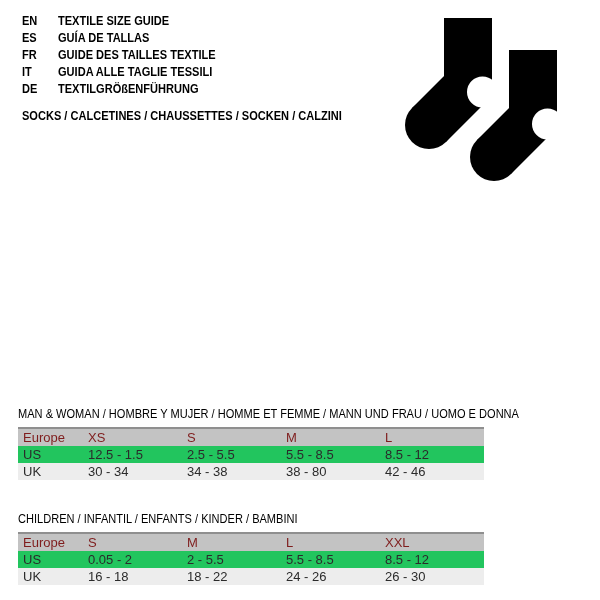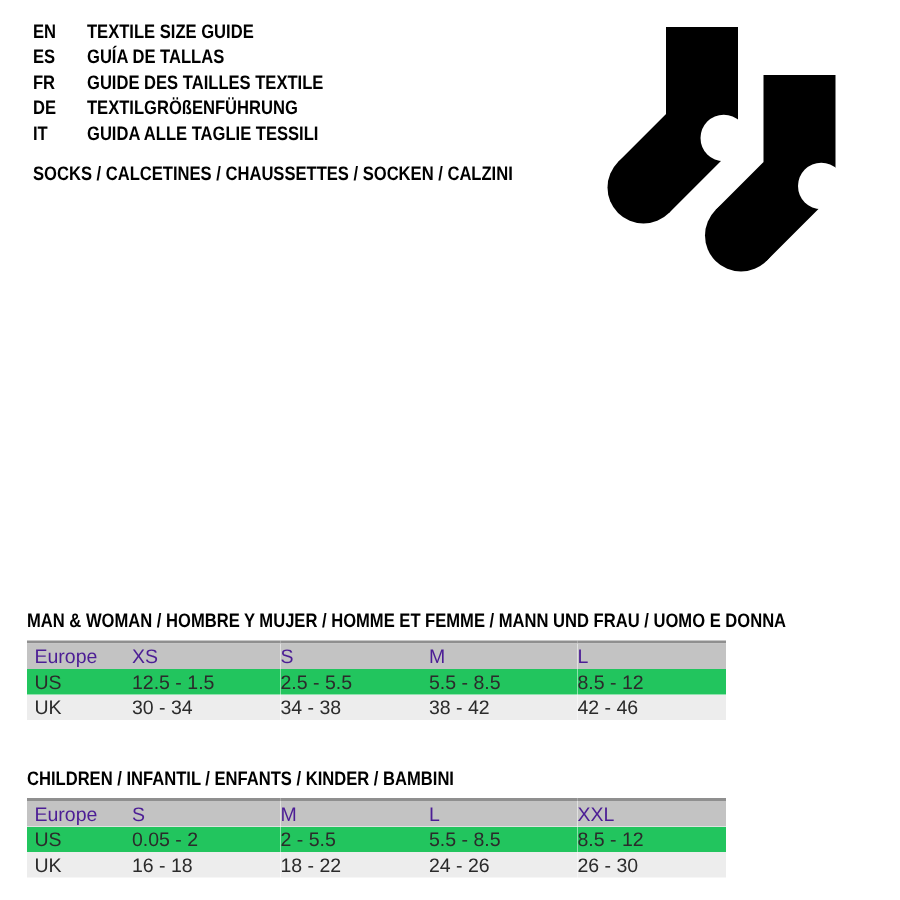--- a/index.html
+++ b/index.html
@@ -30,42 +30,42 @@
     height: 17px; line-height: 17px;
     font-size: 13px; font-weight: bold;
   }
   
   .socks-icon { position: absolute; left: 403px; top: 8px; width: 180px; height: 180px; }
   
   .size-table-block { position: absolute; left: 18px; width: 466px; }
   .block-man { top: 406px; }
   .block-children { top: 511px; }
   .table-title {
-    font-size: 13px; font-weight: bold;
+    font-size: 13px; font-weight: normal;
     height: 15px; line-height: 15px;
     white-space: nowrap;
   }
   table.size-table {
     margin-top: 6px;
     width: 466px;
     border-collapse: collapse;
     table-layout: fixed;
     border-top: 2px solid #8f8f8f;
     font-size: 13px;
     color: #2b2b2b;
   }
   table.size-table td {
     height: 17px;
     padding: 0;
     line-height: 17px;
     text-align: left;
     overflow: hidden;
   }
   table.size-table td.rowlabel { text-align: left; padding-left: 5px; }
-  tr.head-row { background: #c3c3c3; color: #4c1d95; padding-left: 20px; }
+  tr.head-row { background: #c3c3c3; color: #7f1d1d; padding-left: 20px; }
   tr.row-us { background: #22c55e; }
   tr.row-uk { background: #ededed; }
 </style>
 </head>
 <body>
 
 <div class="screen">
 
   <div class="lang-list">
     <div class="lang-row">
@@ -74,26 +74,26 @@
     </div>
     <div class="lang-row">
       <span class="lang-code"><span class="cond">ES</span></span>
       <span class="cond">GUÍA DE TALLAS</span>
     </div>
     <div class="lang-row">
       <span class="lang-code"><span class="cond">FR</span></span>
       <span class="cond">GUIDE DES TAILLES TEXTILE</span>
     </div>
     <div class="lang-row">
+      <span class="lang-code"><span class="cond">IT</span></span>
+      <span class="cond">GUIDA ALLE TAGLIE TESSILI</span>
+    </div>
+    <div class="lang-row">
       <span class="lang-code"><span class="cond">DE</span></span>
       <span class="cond">TEXTILGRÖßENFÜHRUNG</span>
-    </div>
-    <div class="lang-row">
-      <span class="lang-code"><span class="cond">IT</span></span>
-      <span class="cond">GUIDA ALLE TAGLIE TESSILI</span>
     </div>
   </div>
 
   <div class="category-line">
     <span class="cond">SOCKS / CALCETINES / CHAUSSETTES / SOCKEN / CALZINI</span>
   </div>
 
   <svg class="socks-icon" viewBox="0 0 180 180" xmlns="http://www.w3.org/2000/svg" aria-hidden="true">
 
     <g>
@@ -133,21 +133,21 @@
           <td class="rowlabel">US</td>
           <td>12.5 - 1.5</td>
           <td>2.5 - 5.5</td>
           <td>5.5 - 8.5</td>
           <td>8.5 - 12</td>
         </tr>
         <tr class="row-uk">
           <td class="rowlabel">UK</td>
           <td>30 - 34</td>
           <td>34 - 38</td>
-          <td>38 - 42</td>
+          <td>38 - 80</td>
           <td>42 - 46</td>
         </tr>
       </tbody>
     </table>
   </div>
 
   <div class="size-table-block block-children">
     <div class="table-title">
       <span class="cond">CHILDREN / INFANTIL / ENFANTS / KINDER / BAMBINI</span>
     </div>

